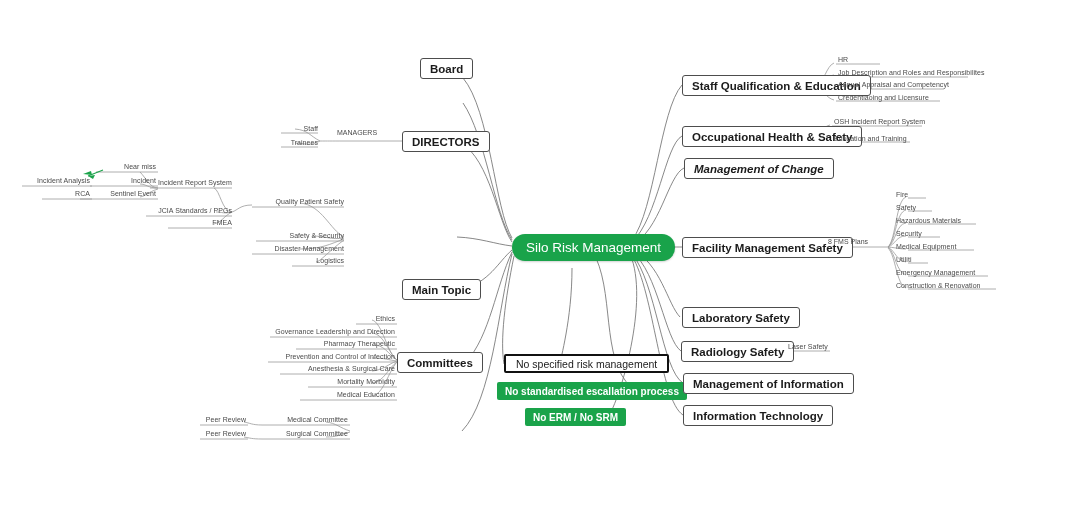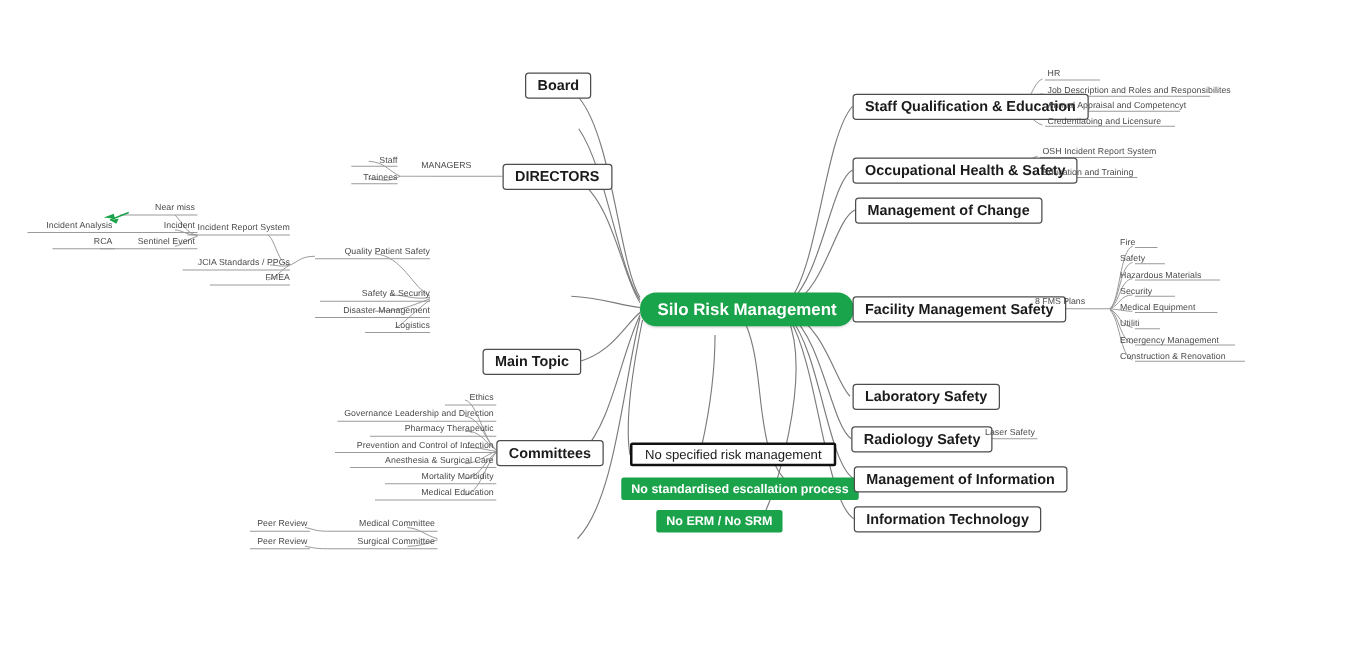--- a/index.html
+++ b/index.html
@@ -6,21 +6,21 @@
   body{
     width:1080px;height:528px;background:#ffffff;overflow:hidden;
     font-family:"Liberation Sans","DejaVu Sans",sans-serif;
     position:relative;
   }
   #canvas{position:absolute;inset:0;width:1080px;height:528px;}
   svg.links{position:absolute;left:0;top:0;width:1080px;height:528px;pointer-events:none;}
   .node{position:absolute;box-sizing:border-box;display:flex;align-items:center;justify-content:center;
         background:#ffffff;border:1px solid #5b5b5b;border-radius:3px;color:#1b1b1b;white-space:nowrap;}
   .node.lvl1{font-size:11.5px;font-weight:600;height:21px;padding:0 9px;border-color:#4d4d4d;}
-  .node.center{background:#19a34a;border:none;border-radius:13px;color:#fff;font-weight:700;font-size:13.5px;height:27px;padding:0 14px;
+  .node.center{background:#19a34a;border:none;border-radius:13px;color:#fff;font-weight:400;font-size:13.5px;height:27px;padding:0 14px;
                box-shadow:0 1px 2px rgba(0,0,0,.18);}
   .node.callout-dark{border:2px solid #111;font-size:10.5px;font-weight:500;height:19px;padding:0 10px;border-radius:2px;}
   .node.callout-green{background:#1aa34a;border:none;color:#fff;font-size:10px;font-weight:600;height:18px;padding:0 8px;border-radius:2px;}
   .leaf{position:absolute;font-size:7px;color:#4a4a4a;white-space:nowrap;line-height:9px;letter-spacing:.05px;}
   .leaf.r{text-align:left;}
   .leaf.l{text-align:right;}
   .edge-label{position:absolute;font-size:7px;color:#4a4a4a;white-space:nowrap;}
 </style>
 </head>
 <body>
@@ -155,21 +155,21 @@
   </svg>
 
   <div class="node center" style="left:512px;top:234px;">Silo Risk Management</div>
 
   <div class="node callout-dark" style="left:504px;top:354px;">No  specified risk management</div>
   <div class="node callout-green" style="left:497px;top:382px;">No standardised escallation process</div>
   <div class="node callout-green" style="left:525px;top:408px;">No ERM / No SRM</div>
 
   <div class="node lvl1" style="left:420px;top:58px;">Board</div>
   <div class="node lvl1" style="left:402px;top:131px;">DIRECTORS</div>
-  <div class="node lvl1" style="left:386px;top:279px;">Main Topic</div>
+  <div class="node lvl1" style="left:402px;top:279px;">Main Topic</div>
   <div class="node lvl1" style="left:397px;top:352px;">Committees</div>
 
   <div class="edge-label" style="left:337px;top:129px;">MANAGERS</div>
   <div class="leaf l" style="left:281px;top:124px;width:37px;">Staff</div>
   <div class="leaf l" style="left:275px;top:138px;width:43px;">Trainees</div>
 
   <div class="leaf l" style="left:252px;top:197px;width:92px;">Quality Patient Safety</div>
   <div class="leaf l" style="left:256px;top:231px;width:88px;">Safety &amp; Security</div>
   <div class="leaf l" style="left:252px;top:244px;width:92px;">Disaster Management</div>
   <div class="leaf l" style="left:292px;top:256px;width:52px;">Logistics</div>
@@ -192,21 +192,21 @@
   <div class="leaf l" style="left:308px;top:377px;width:87px;">Mortality Morbidity</div>
   <div class="leaf l" style="left:300px;top:390px;width:95px;">Medical Education</div>
 
   <div class="leaf l" style="left:262px;top:415px;width:86px;">Medical Committee</div>
   <div class="leaf l" style="left:262px;top:429px;width:86px;">Surgical Committee</div>
   <div class="leaf l" style="left:200px;top:415px;width:46px;">Peer Review</div>
   <div class="leaf l" style="left:200px;top:429px;width:46px;">Peer Review</div>
 
   <div class="node lvl1" style="left:682px;top:75px;">Staff Qualification &amp; Education</div>
   <div class="node lvl1" style="left:682px;top:126px;">Occupational Health &amp; Safety</div>
-  <div class="node lvl1" style="left:684px;top:158px;">Management of Change</div>
+  <div class="node lvl1" style="left:684px;top:158px;font-style:italic;">Management of Change</div>
   <div class="node lvl1" style="left:682px;top:237px;">Facility Management Safety</div>
   <div class="node lvl1" style="left:682px;top:307px;">Laboratory Safety</div>
   <div class="node lvl1" style="left:681px;top:341px;">Radiology Safety</div>
   <div class="node lvl1" style="left:683px;top:373px;">Management of Information</div>
   <div class="node lvl1" style="left:683px;top:405px;">Information Technology</div>
 
   <div class="leaf r" style="left:838px;top:55px;">HR</div>
   <div class="leaf r" style="left:838px;top:68px;">Job Description and Roles and Responsibilites</div>
   <div class="leaf r" style="left:838px;top:80px;">Annual Appraisal and Competencyt</div>
   <div class="leaf r" style="left:838px;top:93px;">Credentiaoing and Licensure</div>

